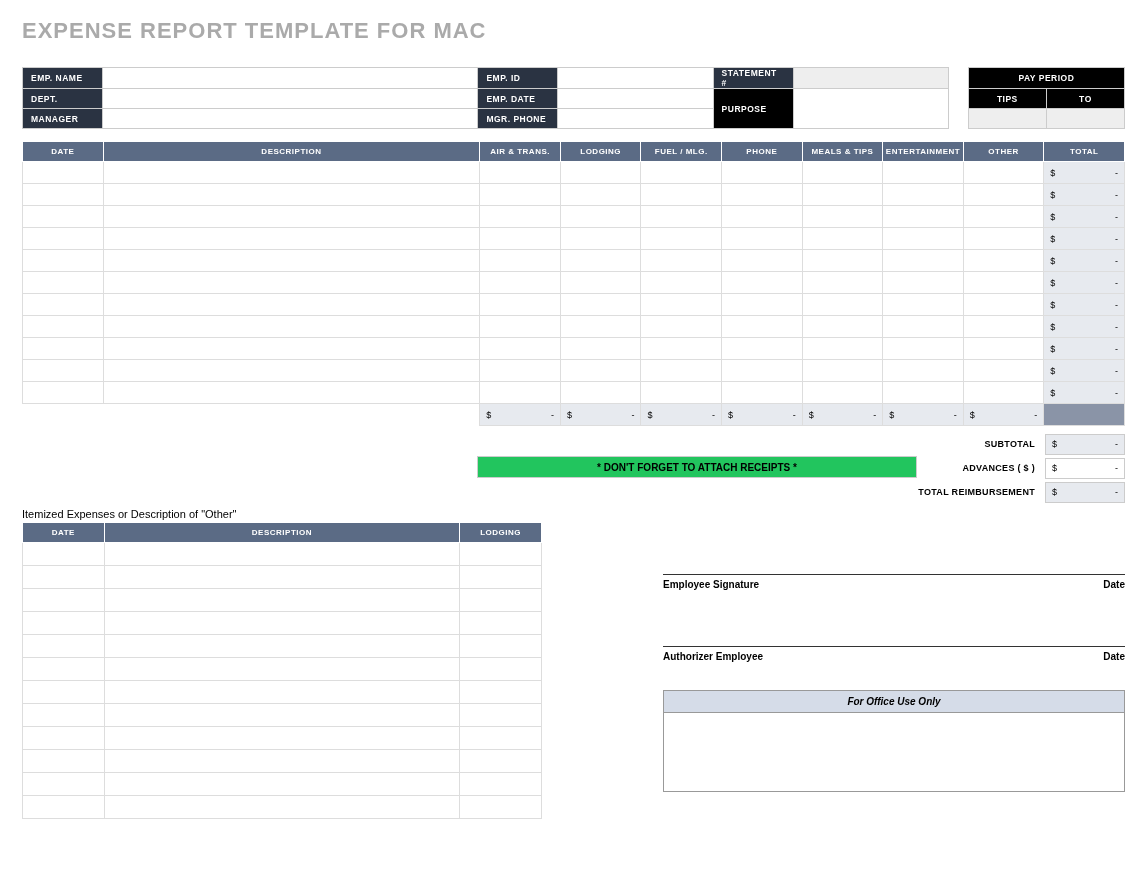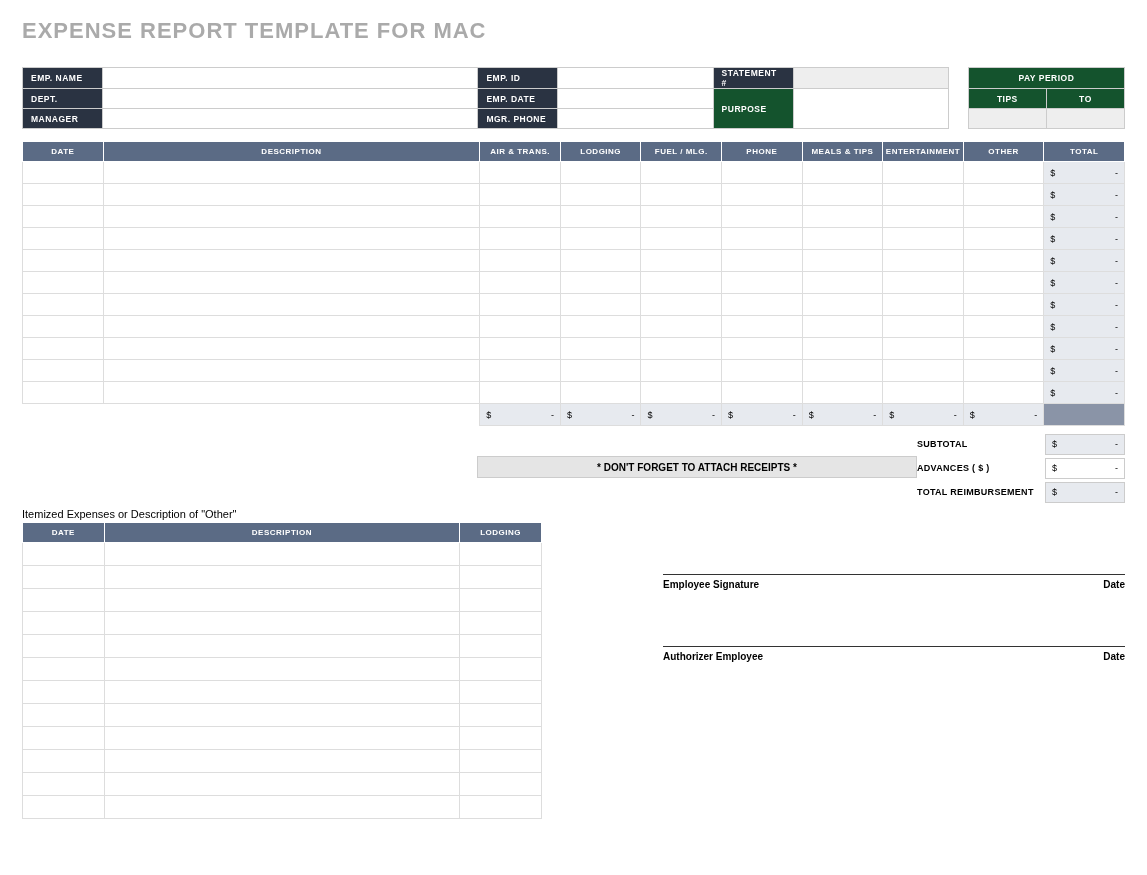--- a/index.html
+++ b/index.html
@@ -24,21 +24,21 @@
   .info-table td { height: 20px; border: 1px solid #ccc; }
   .lbl-dark {
     background: #2a3342;
     color: #fff;
     font-weight: 600;
     font-size: 8.5px;
     padding: 0 8px;
     letter-spacing: 0.5px;
   }
   .lbl-med {
-    background: #14532d;
+    background: #000000;
     color: #fff;
     font-weight: 600;
     font-size: 8.5px;
     padding: 0 8px;
     text-align: center;
     letter-spacing: 0.5px;
   }
   .lbl-med.left { text-align: left; }
   .val-white { background: #fff; }
   .val-gray { background: #eee; }
@@ -71,33 +71,34 @@
     background: #e7eaef;
     font-size: 9px;
     padding: 0 6px;
   }
   .exp-table tr.subtotal td.blank-dark { background: #8a94a7; }
   .exp-table tr.subtotal td .cur { float: left; }
   .exp-table tr.subtotal td .dash { float: right; }
 
   
   .banner {
-    background: #e5e5e5;
+    background: #22c55e;
     border: 1px solid #ccc;
     text-align: center;
     font-size: 10px;
     font-weight: 600;
     height: 22px;
     line-height: 22px;
   }
 
   
   .summary-row { display: flex; align-items: center; height: 24px; }
   .summary-label {
     flex: 1;
+    text-align: right;
     font-size: 9px;
     font-weight: 700;
     padding-right: 10px;
     letter-spacing: 0.3px;
   }
   .summary-val {
     width: 80px;
     height: 21px;
     border: 1px solid #ccc;
     background: #e7eaef;
@@ -547,15 +548,19 @@
     <div class="sig-block">
       <div class="sig-line">
         <span class="l">Employee Signature</span>
           <span>Date</span>
       </div>
       <div style="height:56px"></div>
       <div class="sig-line">
         <span class="l">Authorizer Employee</span>
           <span>Date</span>
       </div>
+      <div class="office-box">
+        <div class="office-head">For Office Use Only</div>
+        <div class="office-body"></div>
+      </div>
     </div>
   </div>
 </div>
 
 </body></html>

